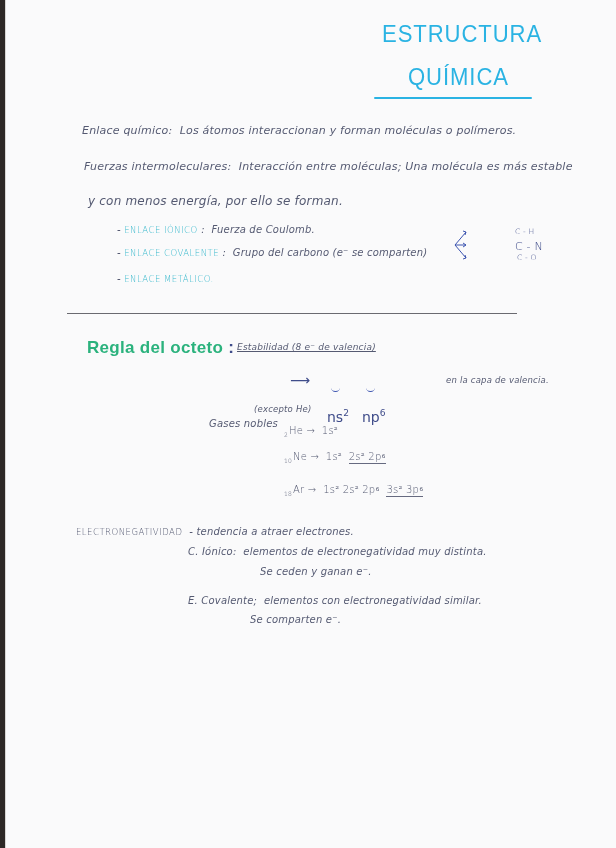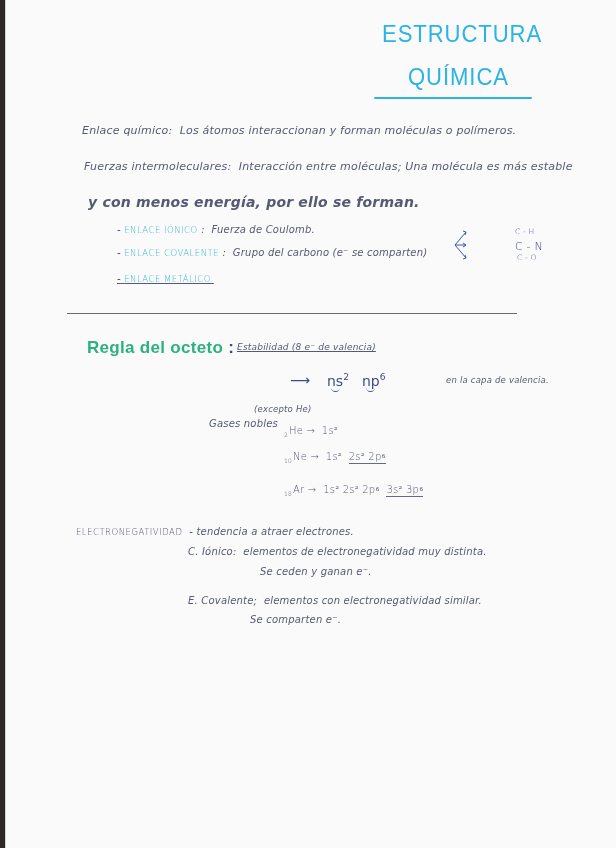--- a/index.html
+++ b/index.html
@@ -22,21 +22,21 @@
 
     .aqua { color: #37b8cc; font-size: 8.5px; letter-spacing: 0.5px; font-style: normal; text-transform: uppercase; text-align: right; }
     .green { color: #2bb27d; font-family: "Liberation Sans", sans-serif; font-size: 17px; font-weight: 700; letter-spacing: 0.3px; }
     .caps { text-transform: uppercase; font-size: 8.5px; letter-spacing: 0.5px; font-style: normal; }
 
     .divider { position: absolute; left: 67px; top: 313px; width: 450px; height: 1px; background: #6a6a70; }
 
     .under { border-bottom: 1px solid #666a80; padding-bottom: 1px; }
     .ul-curve { position: absolute; height: 4px; border-bottom: 1.5px solid #3d55b0; border-radius: 0 0 6px 6px; }
 
-    .big { font-size: 14px; color: #3f4c8a; font-style: normal; }
+    .big { font-size: 14px; color: #3f4c8a; font-style: normal; margin-top: 36px; }
     sup { font-size: 65%; }
     sub.pre { font-size: 60%; vertical-align: -3px; margin-right: 1px; }
   </style>
 </head>
 <body>
 
 <div class="edge-left"></div>
 <div class="edge-line"></div>
 <div class="page"></div>
 
@@ -46,35 +46,35 @@
 
 <div class="abs hw" style="left:82px; top:124px; font-size:11px;">
   <span>Enlace químico:</span>
   &nbsp;<span>Los átomos interaccionan y forman moléculas o polímeros.</span>
 </div>
 
 <div class="abs hw" style="left:84px; top:160px; font-size:11px;">
   <span>Fuerzas intermoleculares:</span>
   &nbsp;<span>Interacción entre moléculas; Una molécula es más estable</span>
 </div>
-<div class="abs hw" style="left:88px; top:194px; font-size:14px;font-weight:bold;">y con menos energía, por ello se forman.</div>
+<div class="abs hw" style="left:88px; top:194px; font-size:12px;">y con menos energía, por ello se forman.</div>
 
 <div class="abs hw" style="left:117px; top:224px;">
   <span>-</span>
   <span class="aqua">ENLACE IÓNICO</span>
   <span>:</span>
   &nbsp;<span>Fuerza de Coulomb.</span>
 </div>
 <div class="abs hw" style="left:117px; top:247px;">
   <span>-</span>
   <span class="aqua">ENLACE COVALENTE</span>
   <span>:</span>
   &nbsp;<span>Grupo del carbono (e⁻ se comparten)</span>
 </div>
-<div class="abs hw" style="left:117px; top:273px;text-decoration:underline;">
+<div class="abs hw" style="left:117px; top:273px;">
   <span>-</span>
   <span class="aqua">ENLACE METÁLICO.</span>
 </div>
 
 <svg class="abs" style="left:452px; top:228px;" width="16" height="34">
   <path d="M14 4 L3 17 L14 30 M3 17 L14 17" stroke="#3d55b0" stroke-width="1" fill="none"></path>
   <path d="M11 3 L14 4 L13 7 M11 31 L14 30 L13 27 M11 15 L14 17 L11 19" stroke="#3d55b0" stroke-width="1" fill="none"></path>
 </svg>
 <div class="abs hw hw-sm" style="left:467px; top:227px; font-style:normal; color:#3f4c8a; font-size:7.5px;">C - H</div>
 <div class="abs hw hw-sm" style="left:467px; top:240px; font-style:normal; color:#3f4c8a; font-size:11px;">C - N</div>

